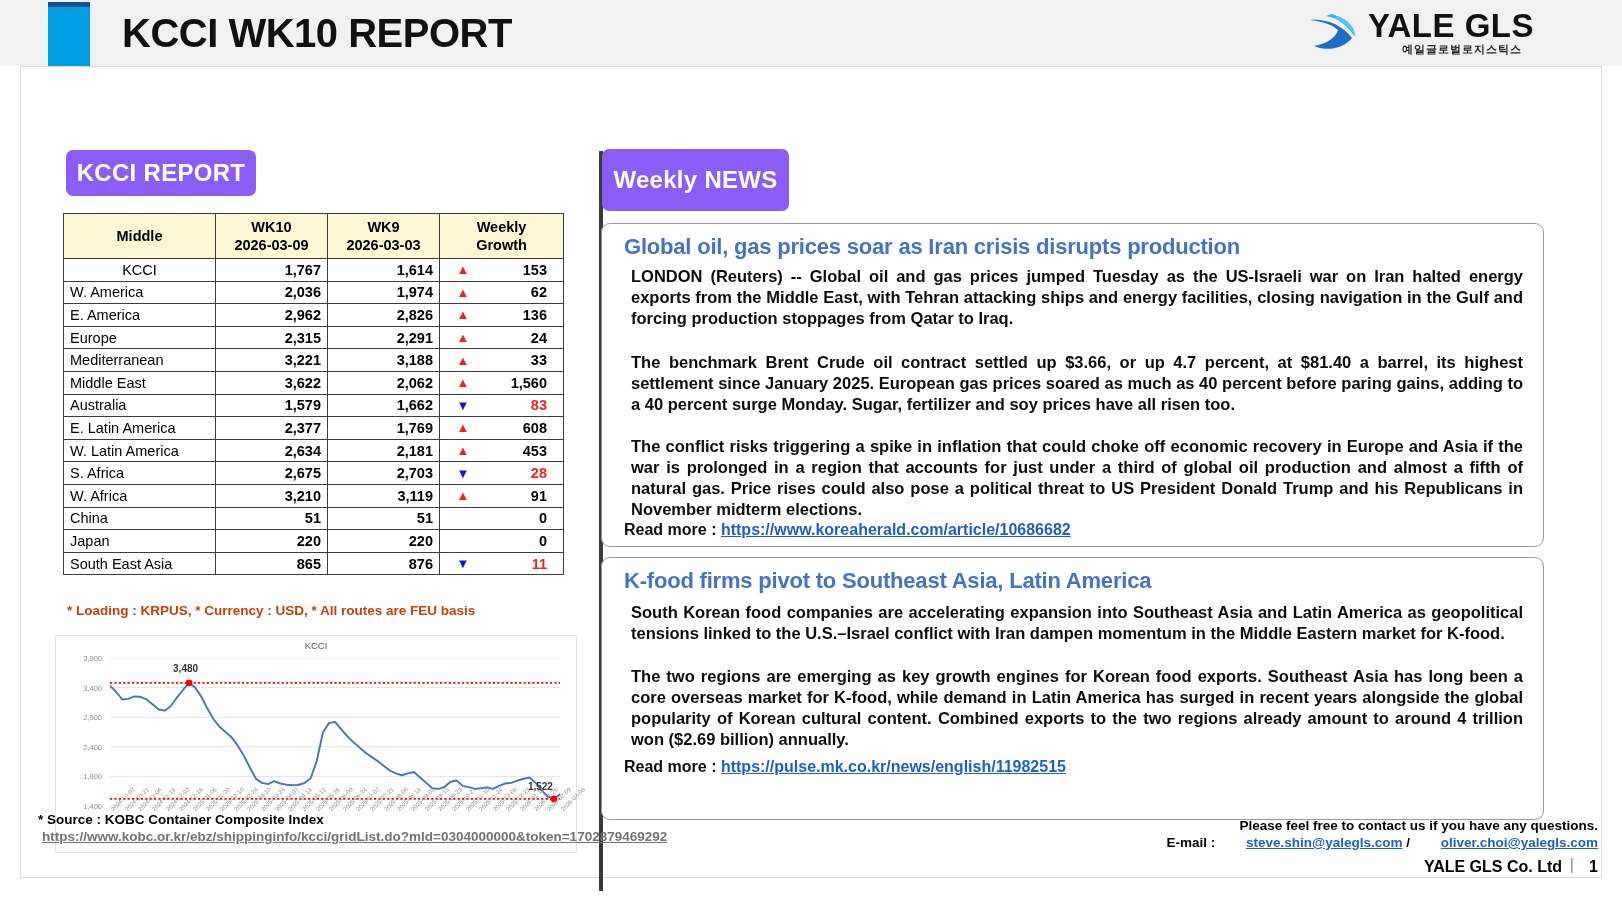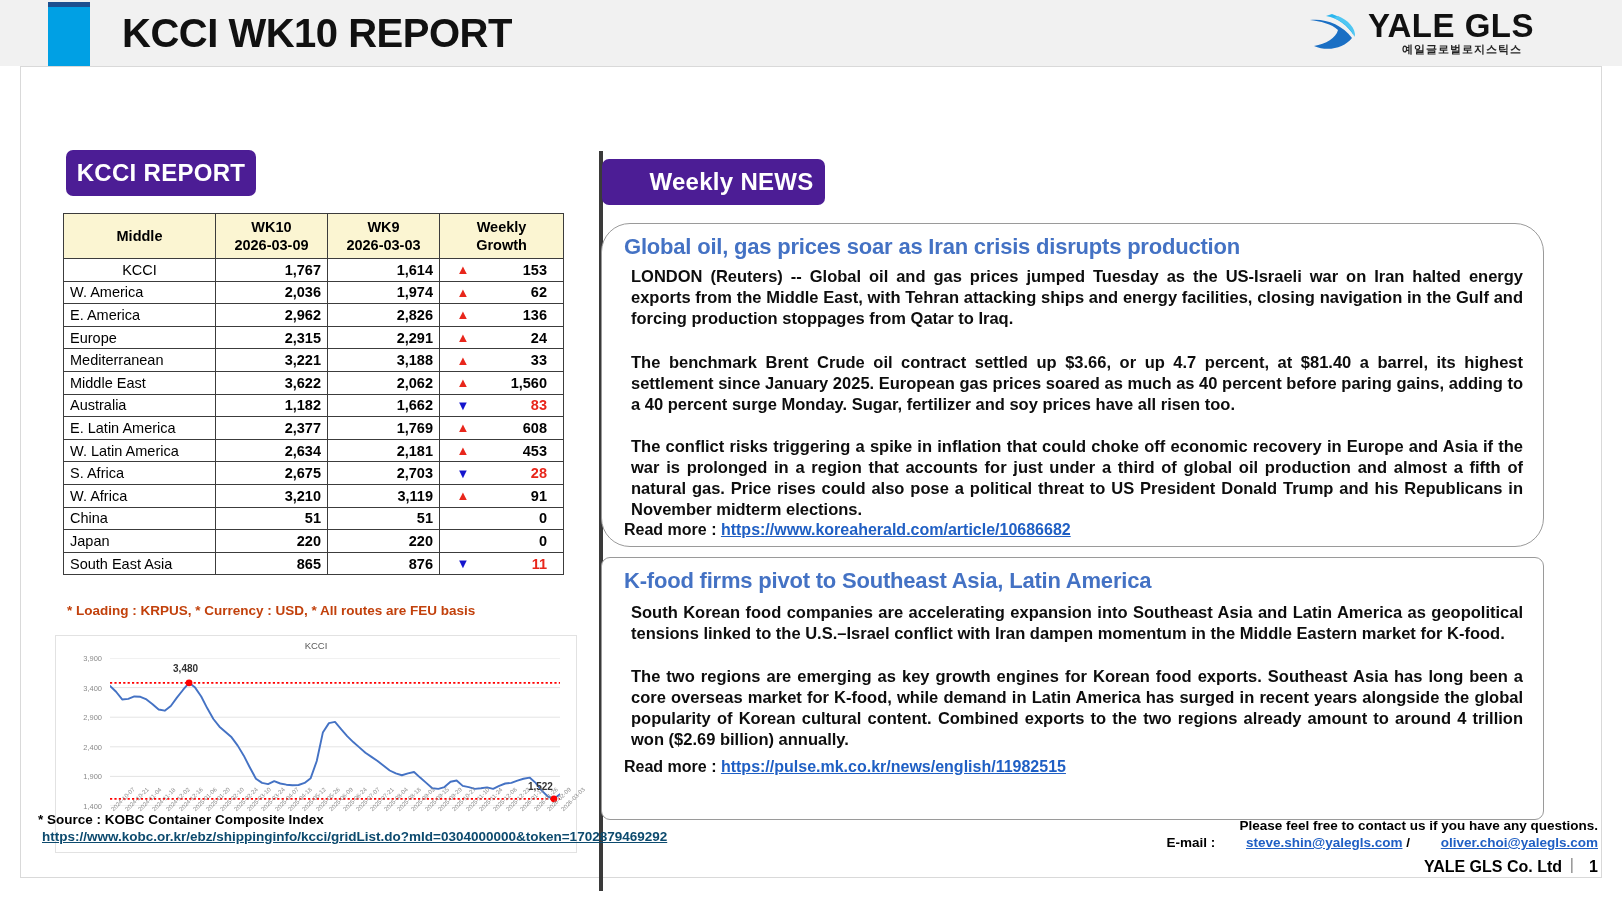--- a/index.html
+++ b/index.html
@@ -40,26 +40,26 @@
   
   #page{
     position:absolute;left:20px;top:66px;width:1582px;height:812px;
     background:#fff;border:1px solid #d9d9d9;box-sizing:border-box;
   }
   #divider{
     position:absolute;left:578px;top:84px;width:4px;height:740px;background:#3a3a3a;
   }
   
   .badge{
-    position:absolute;background:#4c1d95;color:#fff;border-radius:7px;
+    position:absolute;background:#8b5cf6;color:#fff;border-radius:7px;
     font-size:24px;font-weight:bold;display:flex;align-items:center;justify-content:center;
     letter-spacing:0.3px;
   }
   #badge-kcci{left:45px;top:83px;width:190px;height:46px;}
-  #badge-news{left:581px;top:92px;width:187px;height:46px;padding-left:36px;}
+  #badge-news{left:581px;top:82px;width:187px;height:62px;}
   
   #kcci-table{
     position:absolute;left:42px;top:146px;border-collapse:collapse;
     width:500px;table-layout:fixed;
   }
   #kcci-table th,#kcci-table td{
     border:1px solid #3c3c3c;font-size:14.5px;height:22.6px;padding:0 6px;
     box-sizing:border-box;
   }
   #kcci-table th{
@@ -105,41 +105,41 @@
   .xlab{
     position:absolute;top:0;font-size:6px;color:#8a8a8a;white-space:nowrap;
     transform:rotate(-45deg);transform-origin:left top;
   }
   .pt-label{position:absolute;font-size:10px;font-weight:bold;color:#333;white-space:nowrap;}
   
   .news-card{
     position:absolute;border:1.5px solid #9a9a9a;border-radius:9px;background:#fff;
     box-sizing:border-box;
   }
-  #news1{left:580px;top:156px;width:943px;height:324px;border-radius:29px;}
+  #news1{left:580px;top:156px;width:943px;height:324px;}
   #news2{left:580px;top:490px;width:943px;height:263px;}
   .news-head{
     position:absolute;left:22px;top:10px;right:18px;
     font-size:22px;font-weight:bold;color:#4472c4;letter-spacing:-0.2px;
   }
   .news-body{
     position:absolute;left:22px;right:20px;
     font-size:16.5px;font-weight:bold;color:#0d0d0d;line-height:21px;
     text-align:justify;
     margin-left:7px;
   }
   .readmore{
     position:absolute;left:22px;font-size:16px;font-weight:bold;color:#0d0d0d;
   }
   .readmore a{color:#1f5fc4;text-decoration:underline;font-weight:bold;}
   
   #src-note{position:absolute;left:38px;top:812px;font-size:13.5px;font-weight:bold;color:#000;}
   #src-link{
     position:absolute;left:42px;top:829px;font-size:13.5px;font-weight:bold;
-    color:#0c4a6e;text-decoration:underline;
+    color:#737373;text-decoration:underline;
   }
   #contact1{
     position:absolute;right:24px;top:818px;font-size:13.5px;font-weight:bold;color:#000;
     text-align:right;white-space:nowrap;
   }
   #contact2{
     position:absolute;right:24px;top:835px;font-size:13.5px;font-weight:bold;color:#000;
     text-align:right;white-space:nowrap;
   }
   #contact2 a{color:#1f5fc4;text-decoration:underline;margin-left:27px;}
@@ -264,21 +264,21 @@
           <td class="num">2,062</td>
           <td class="growth">
             <div class="growth-wrap">
               <span class="arrow up">▲</span>
               <span class="gval">1,560</span>
             </div>
           </td>
         </tr>
         <tr>
           <td class="route">Australia</td>
-          <td class="num">1,182</td>
+          <td class="num">1,579</td>
           <td class="num">1,662</td>
           <td class="growth">
             <div class="growth-wrap">
               <span class="arrow down">▼</span>
               <span class="gval neg">83</span>
             </div>
           </td>
         </tr>
         <tr>
           <td class="route">E. Latin America</td>

